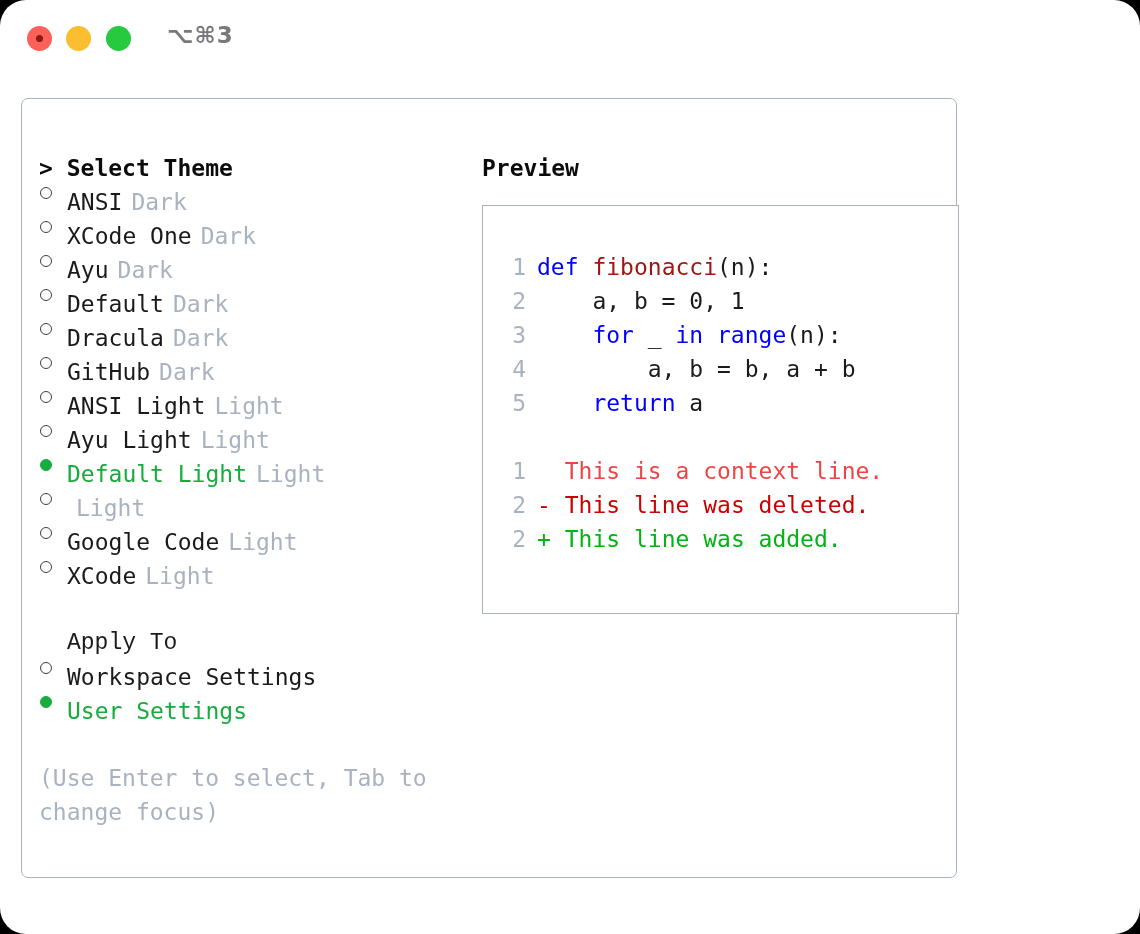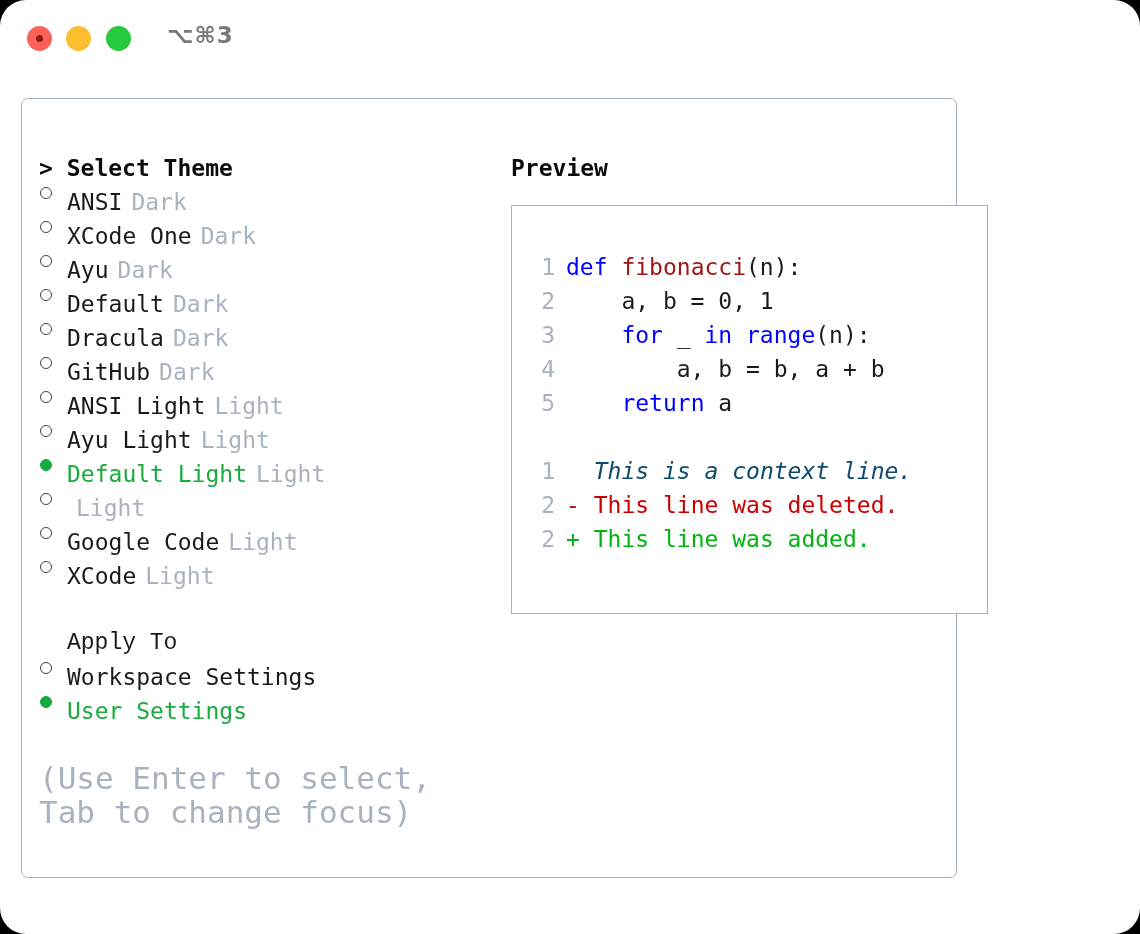--- a/index.html
+++ b/index.html
@@ -132,32 +132,32 @@
   .opt-row.sel .opt-label { color: #18ab3e; }
   .opt-tag {
     color: #a9b2bf;
     padding-left: 9px;
   }
 
   #spacer-after-themes { height: 33px; }
   #spacer-after-apply  { height: 33px; }
 
   #hint {
-    font-size: 31px;
+    font-size: 23px;
     line-height: 34px;
     color: #a9b2bf;
     width: 404px;
     white-space: pre-wrap;
     word-break: normal;
   }
 
   
   #right-col {
     position: absolute;
-    left: 489px;
+    left: 460px;
     top: 52px;
     width: 490px;
   }
   #preview-title {
     font-size: 23px;
     font-weight: bold;
     color: #0b0b0b;
     line-height: 34px;
   }
   #preview-box {
@@ -187,21 +187,21 @@
     flex: 0 0 30px;
     text-align: right;
     color: #a9b2bf;
     padding-right: 11px;
   }
   .code-text { color: #1a1a1a; }
   .tok-kw   { color: #0000ff; }
   .tok-fn   { color: #a31515; }
   .tok-plain{ color: #1a1a1a; }
   .blank-line { height: 34px; }
-  .diff-ctx { color: #0c4a6e; font-style: italic; }
+  .diff-ctx { color: #ef4444; }
   .diff-del { color: #cc0000; }
   .diff-add { color: #00b511; }
 </style>
 </head>
 <body>
 
 <div id="window">
 
   <div id="titlebar">
     <div class="traffic" id="dot-close"></div>

